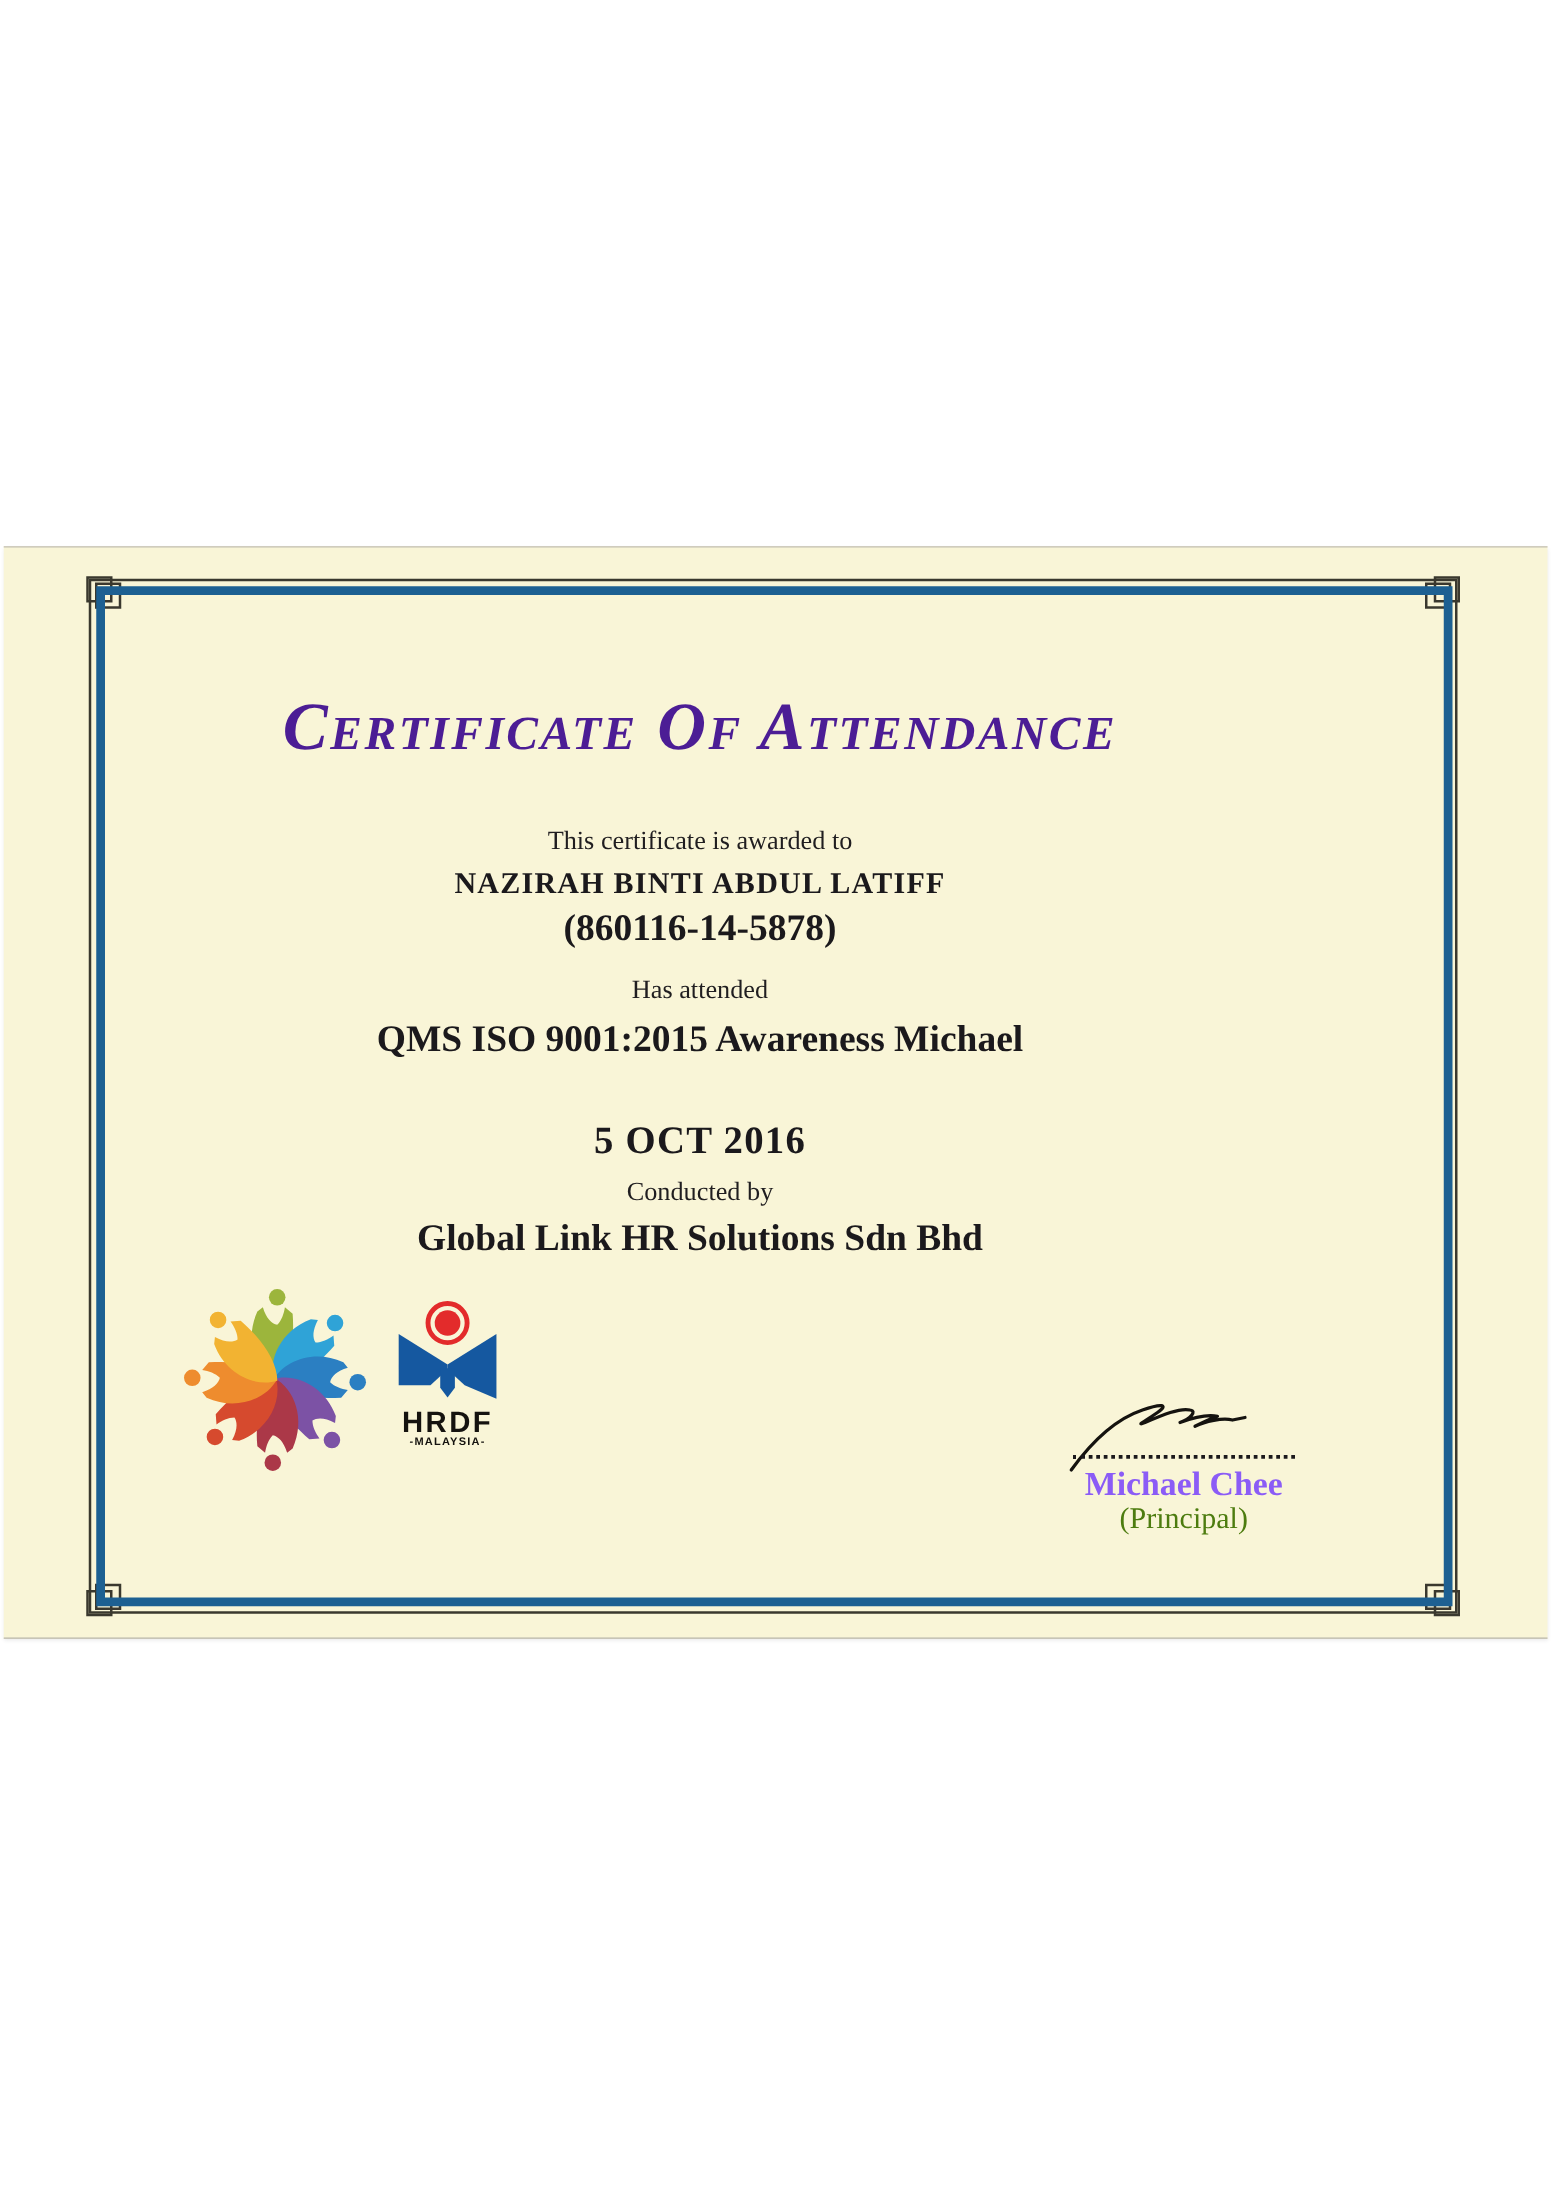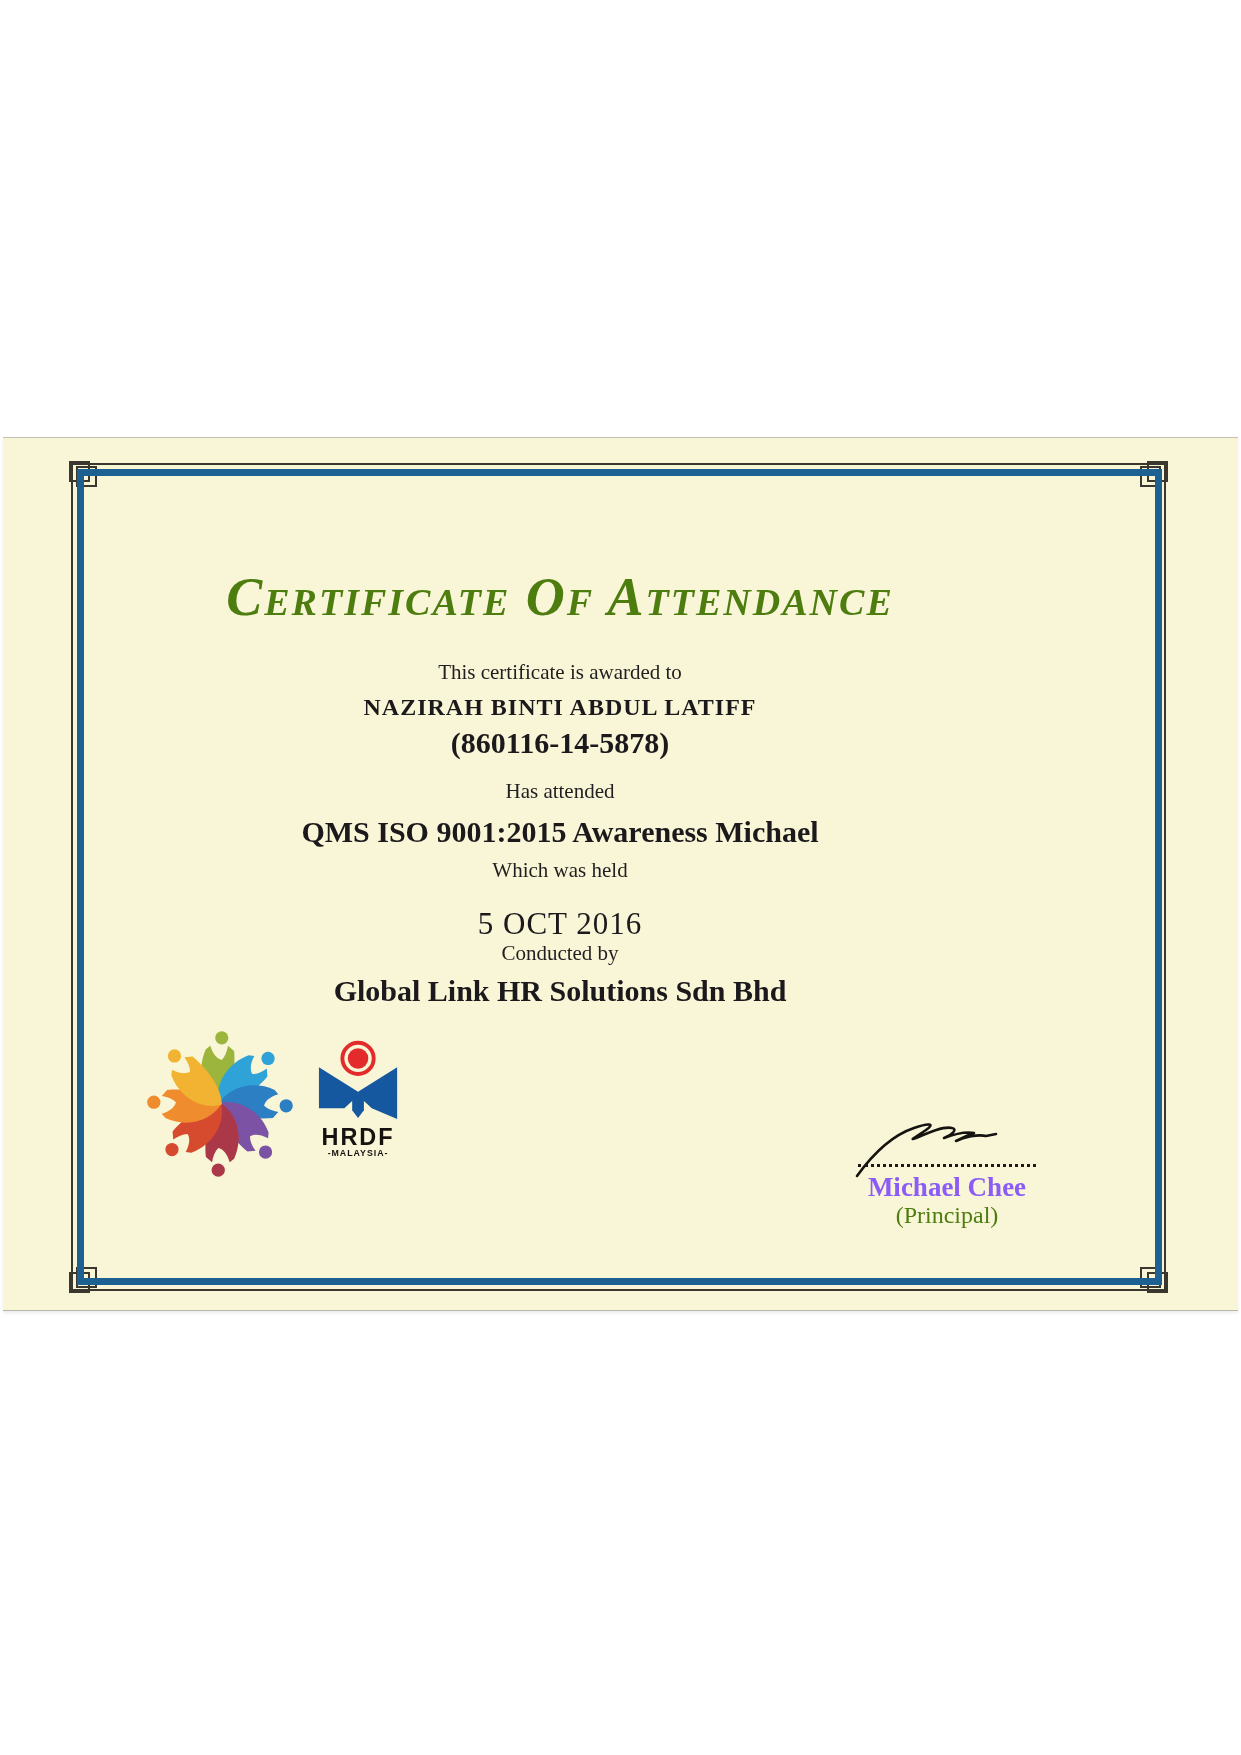--- a/index.html
+++ b/index.html
@@ -42,33 +42,33 @@
   .corner .sq-b { left:7px; top:5px; }
   .corner.tl { left:-4px; top:-4px; }
   .corner.tr { right:-4px; top:-4px; transform:scaleX(-1); }
   .corner.bl { left:-4px; bottom:-4px; transform:scaleY(-1); }
   .corner.br { right:-4px; bottom:-4px; transform:scale(-1,-1); }
 
   
   .content { position:absolute; left:0; top:0; width:1114px; height:872px; }
   .line { position:absolute; left:0; right:0; text-align:center; color:#1b191c; }
   .cert-title {
-    top:128px;
+    top:112px;
     font-size:54px; font-weight:600; font-style:italic;
     font-variant:small-caps; letter-spacing:2px;
-    color:#4d7c0f;
+    color:#4c1d95;
   }
   .label-italic { font-size:21px; color:#201e20; }
   .l-awarded   { top:222px; }
   .l-name      { top:256px; font-size:24px; font-weight:700; letter-spacing:1px; }
   .l-id        { top:288px; font-size:30px; font-weight:700; }
   .l-attended  { top:341px; }
   .l-course    { top:377px; font-size:30px; font-weight:700; }
   .l-held      { top:420px; }
-  .l-date      { top:456px; font-size:31px; font-weight:400; letter-spacing:1px;margin-top:12px; }
+  .l-date      { top:456px; font-size:31px; font-weight:700; letter-spacing:1px; }
   .l-conducted { top:503px; }
   .l-organizer { top:536px; font-size:30px; font-weight:700; }
 
   
   .logo-pinwheel { position:absolute; left:142px; top:591px; width:150px; height:150px; }
   .logo-hrdf     { position:absolute; left:298px; top:595px; width:118px; height:132px; }
   .hrdf-acronym  { font-family:"Liberation Sans", sans-serif; font-weight:bold; font-size:24px; letter-spacing:2px; fill:#15130f; }
   .hrdf-caption  { font-family:"Liberation Sans", sans-serif; font-weight:bold; font-size:9px; letter-spacing:1px; fill:#15130f; }
 
   
@@ -105,21 +105,20 @@
   </div>
   <div class="frame-blue"></div>
 
   <div class="content">
     <div class="line cert-title">Certificate Of Attendance</div>
     <div class="line label-italic l-awarded">This certificate is awarded to</div>
     <div class="line l-name">NAZIRAH BINTI ABDUL LATIFF</div>
     <div class="line l-id">(860116-14-5878)</div>
     <div class="line label-italic l-attended">Has attended</div>
     <div class="line l-course">QMS ISO 9001:2015 Awareness Michael</div>
-    <div class="line label-italic l-held">Which was held</div>
     <div class="line l-date">5 OCT 2016</div>
     <div class="line l-organizer">Global Link HR Solutions Sdn Bhd</div>
     <div class="line label-italic l-conducted">Conducted by</div>
   </div>
 
   <svg class="logo-pinwheel" viewBox="-85 -85 170 170" xmlns="http://www.w3.org/2000/svg">
     <g id="pw">
       <g transform="rotate(0)">
         <path fill="#9cb53c" d="M1,2 C-18,-8 -28,-36 -16,-62 L-11,-66 C-8,-56 -3,-51 2,-50 C6,-54 8,-60 9,-66 L16,-60 C18,-34 13,-10 1,2 Z"></path>
         <circle fill="#9cb53c" cx="2" cy="-75" r="7.5"></circle>

